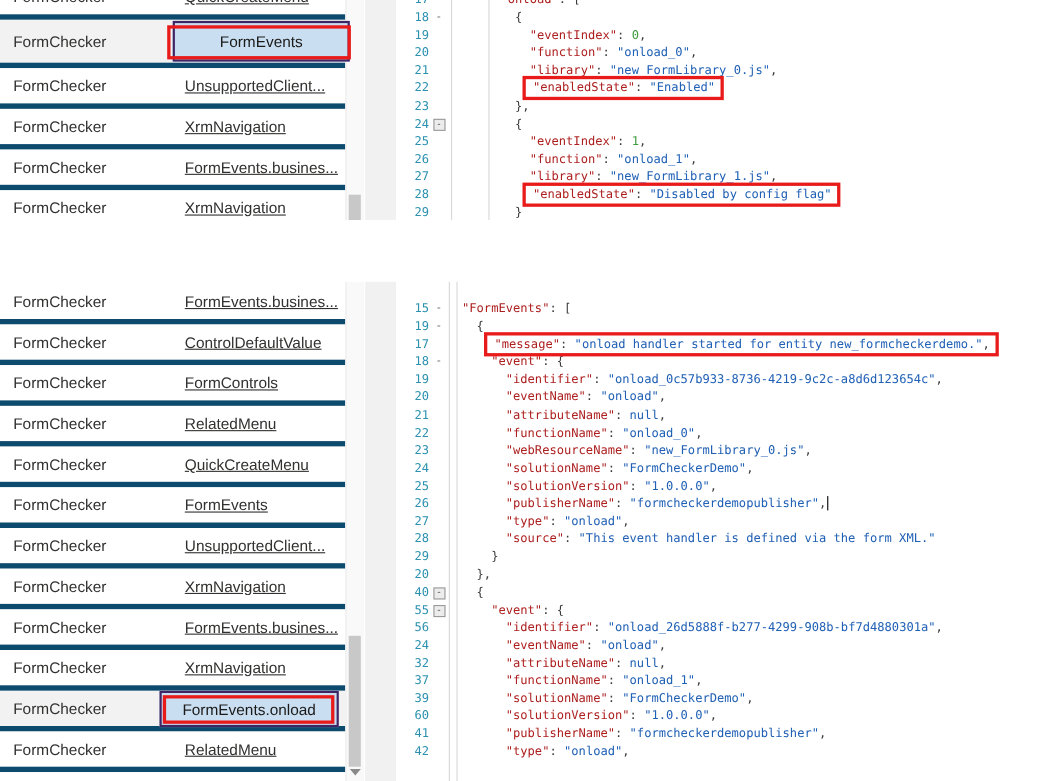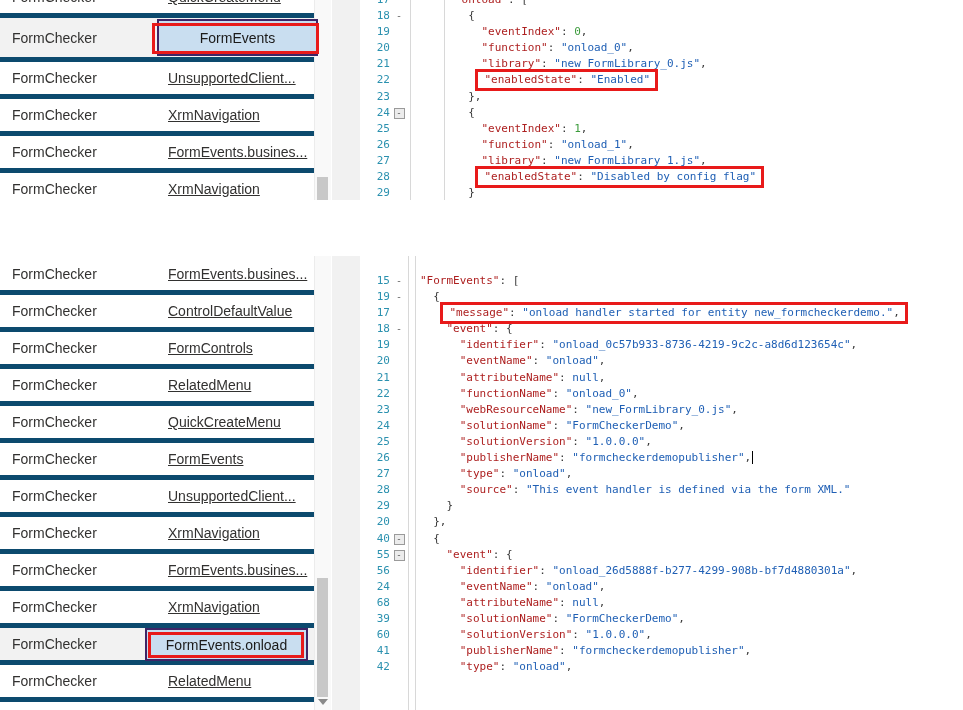--- a/index.html
+++ b/index.html
@@ -205,20 +205,21 @@
         <div class="cl"><div class="ln">25</div><div class="fold"></div><div class="ct">      <span class="tk-p">"solutionVersion"</span><span class="tk-d">: </span><span class="tk-s">"1.0.0.0"</span><span class="tk-d">,</span></div></div>
         <div class="cl"><div class="ln">26</div><div class="fold"></div><div class="ct">      <span class="tk-p">"publisherName"</span><span class="tk-d">: </span><span class="tk-s">"formcheckerdemopublisher"</span><span class="tk-d">,</span><span class="caret"></span></div></div>
         <div class="cl"><div class="ln">27</div><div class="fold"></div><div class="ct">      <span class="tk-p">"type"</span><span class="tk-d">: </span><span class="tk-s">"onload"</span><span class="tk-d">,</span></div></div>
         <div class="cl"><div class="ln">28</div><div class="fold"></div><div class="ct">      <span class="tk-p">"source"</span><span class="tk-d">: </span><span class="tk-s">"This event handler is defined via the form XML."</span></div></div>
         <div class="cl"><div class="ln">29</div><div class="fold"></div><div class="ct">    <span class="tk-d">}</span></div></div>
         <div class="cl"><div class="ln">20</div><div class="fold"></div><div class="ct">  <span class="tk-d">},</span></div></div>
         <div class="cl"><div class="ln">40</div><div class="fold"><span class="bm">-</span></div><div class="ct">  <span class="tk-d">{</span></div></div>
         <div class="cl"><div class="ln">55</div><div class="fold"><span class="bm">-</span></div><div class="ct">    <span class="tk-p">"event"</span><span class="tk-d">: {</span></div></div>
         <div class="cl"><div class="ln">56</div><div class="fold"></div><div class="ct">      <span class="tk-p">"identifier"</span><span class="tk-d">: </span><span class="tk-s">"onload_26d5888f-b277-4299-908b-bf7d4880301a"</span><span class="tk-d">,</span></div></div>
         <div class="cl"><div class="ln">24</div><div class="fold"></div><div class="ct">      <span class="tk-p">"eventName"</span><span class="tk-d">: </span><span class="tk-s">"onload"</span><span class="tk-d">,</span></div></div>
-        <div class="cl"><div class="ln">68</div><div class="fold"></div><div class="ct">      <span class="tk-p">"attributeName"</span><span class="tk-d">: </span><span class="tk-k">null</span><span class="tk-d">,</span></div></div>
+        <div class="cl"><div class="ln">32</div><div class="fold"></div><div class="ct">      <span class="tk-p">"attributeName"</span><span class="tk-d">: </span><span class="tk-k">null</span><span class="tk-d">,</span></div></div>
+        <div class="cl"><div class="ln">37</div><div class="fold"></div><div class="ct">      <span class="tk-p">"functionName"</span><span class="tk-d">: </span><span class="tk-s">"onload_1"</span><span class="tk-d">,</span></div></div>
         <div class="cl"><div class="ln">39</div><div class="fold"></div><div class="ct">      <span class="tk-p">"solutionName"</span><span class="tk-d">: </span><span class="tk-s">"FormCheckerDemo"</span><span class="tk-d">,</span></div></div>
         <div class="cl"><div class="ln">60</div><div class="fold"></div><div class="ct">      <span class="tk-p">"solutionVersion"</span><span class="tk-d">: </span><span class="tk-s">"1.0.0.0"</span><span class="tk-d">,</span></div></div>
         <div class="cl"><div class="ln">41</div><div class="fold"></div><div class="ct">      <span class="tk-p">"publisherName"</span><span class="tk-d">: </span><span class="tk-s">"formcheckerdemopublisher"</span><span class="tk-d">,</span></div></div>
         <div class="cl"><div class="ln">42</div><div class="fold"></div><div class="ct">      <span class="tk-p">"type"</span><span class="tk-d">: </span><span class="tk-s">"onload"</span><span class="tk-d">,</span></div></div>
       </div>
   </div>
 </div>
 
 </body></html>

